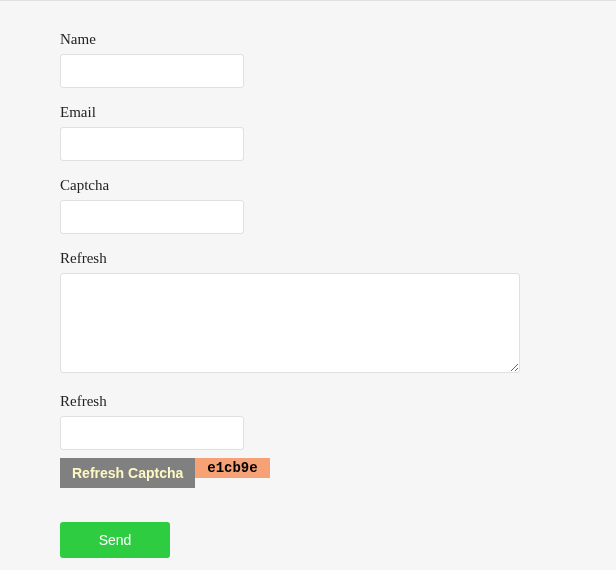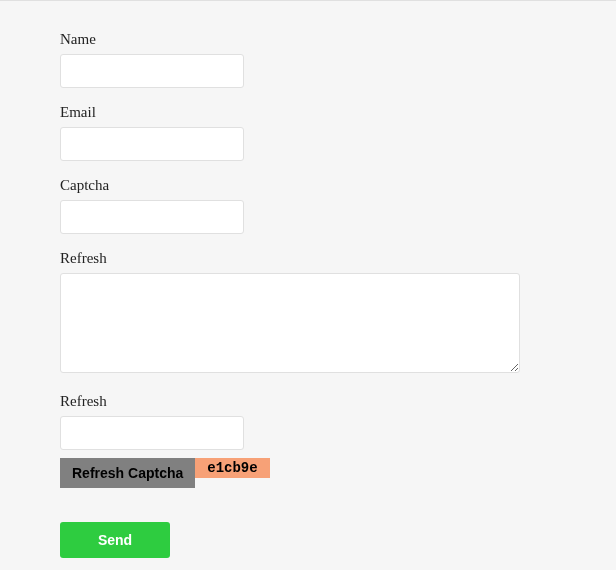--- a/index.html
+++ b/index.html
@@ -52,21 +52,21 @@
       resize: both;
       outline: none;
     }
     .captcha-row {
       display: flex;
       align-items: stretch;
       margin-top: 8px;
     }
     .refresh-btn {
       background: #808080;
-      color: #000000;
+      color: #fef9c3;
       border: none;
       padding: 6px 12px;
       font-family: Arial, sans-serif;
       font-size: 14px;
       font-weight: bold;
       cursor: pointer;
       height: 30px;
     }
     .captcha-box {
       background: #f7a177;
@@ -80,21 +80,21 @@
       align-items: center;
     }
     .send-btn {
       background: #2ecc40;
       color: #fff;
       border: none;
       width: 110px;
       height: 36px;
       font-family: Arial, sans-serif;
       font-size: 14px;
-      font-weight: bold;
+      font-weight: normal;
       border-radius: 3px;
       cursor: pointer;
       margin-top: 18px;
     }
   </style>
 </head>
 <body>
 
 <div class="form-container">
 

